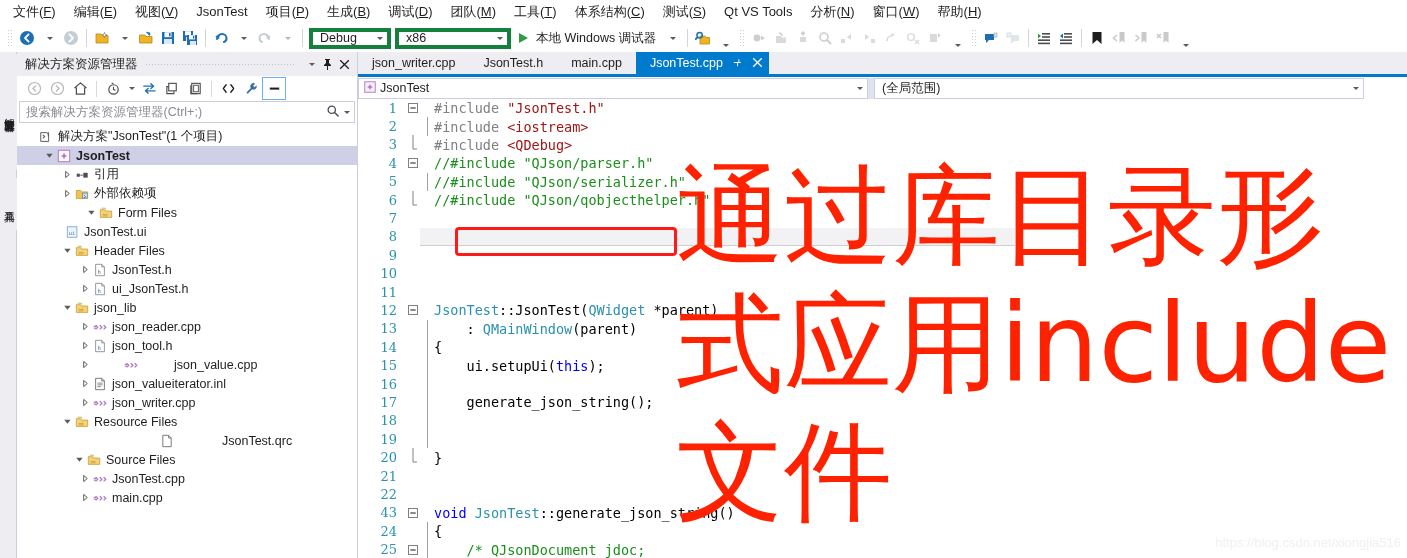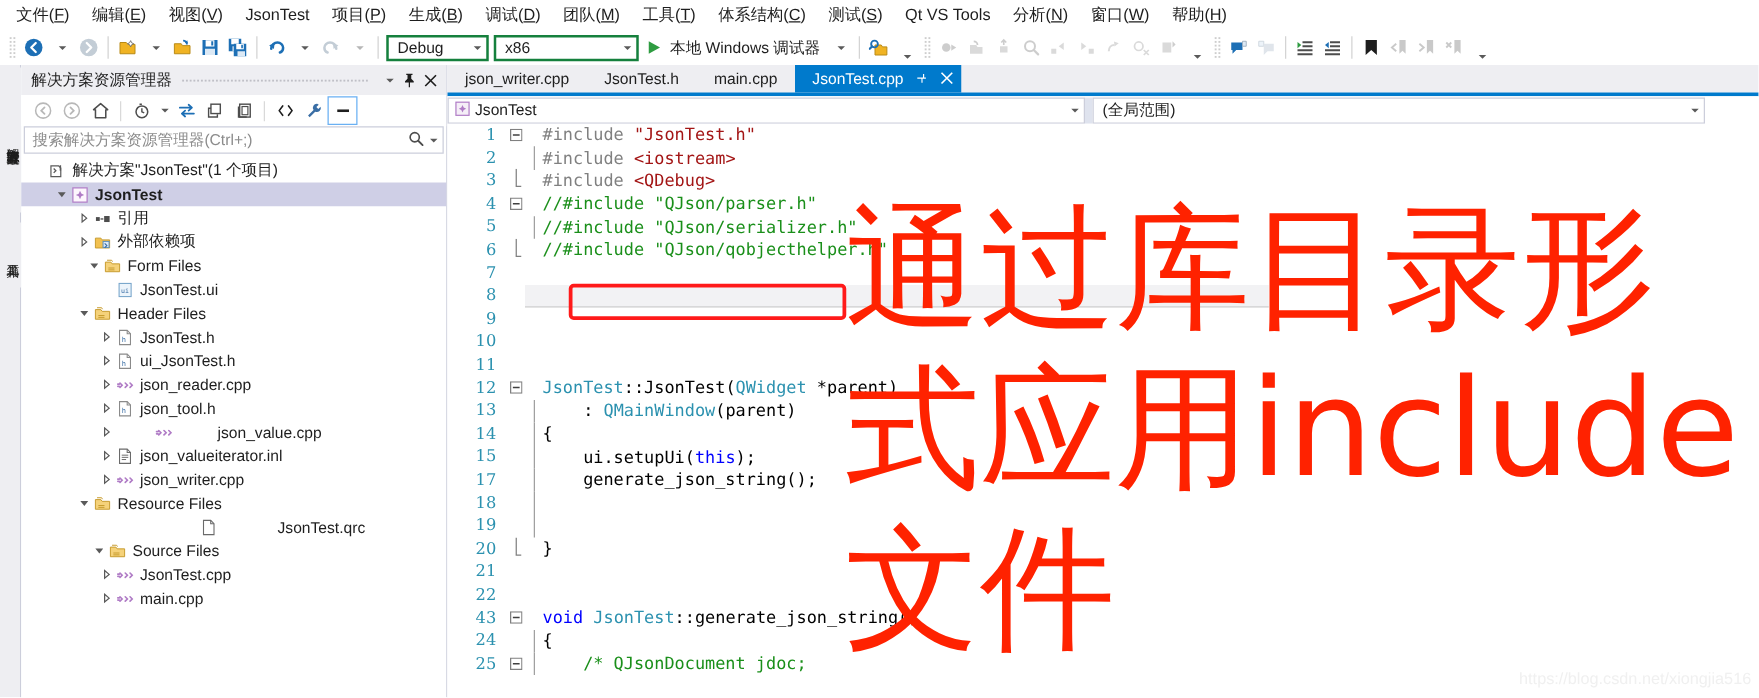--- a/index.html
+++ b/index.html
@@ -53,21 +53,21 @@
   .tb-btn svg { display: block; }
   .caret {
     width: 0; height: 0; margin-left: 2px;
     border-left: 3.2px solid transparent;
     border-right: 3.2px solid transparent;
     border-top: 3.6px solid #5a5a5a;
   }
   .caret.dim { border-top-color: #b6b6b6; }
   .caret.low { align-self: flex-end; margin-bottom: 2px; }
   .combo {
-    height: 21px; border: 2px solid #15803d; background: #fff;
+    height: 21px; border: 4px solid #15803d; background: #fff;
     display: flex; align-items: center; justify-content: space-between;
     font-size: 12.5px; color: #1e1e1e; padding: 0 4px 0 7px;
     margin: 0 2px;
   }
   .combo .cv { line-height: 19px; }
   .dbg-label {
     font-size: 12.5px; color: #1e1e1e; line-height: 20px;
     padding: 0 3px; white-space: nowrap;
   }
   .play-tri {
@@ -646,36 +646,36 @@
           </span>
           <span class="ticon">
             <svg width="14" height="14" viewBox="0 0 16 16">
               <path d="M1.5 4h5l1.2 1.6H14.5V13h-13z" fill="#f2c150" stroke="#c79b2f" stroke-width=".9"></path>
               <rect x="8.5" y="7" width="5.5" height="5.5" fill="#dce9f5" stroke="#5a8fc0" stroke-width=".9"></rect>
               <path d="M10 8.8l2 2-2 2" stroke="#3a6ea5" stroke-width="1" fill="none"></path>
             </svg>
           </span>
           <span class="tlabel">外部依赖项</span>
         </div>
-        <div class="trow" style="padding-left: 52px;">
+        <div class="trow" style="padding-left: 68px;">
           <span class="tw">
             <svg width="9" height="9" viewBox="0 0 10 10">
               <path d="M1.4 3h7L5 7.6z" fill="#5a5a5a"></path>
             </svg>
           </span>
           <span class="ticon">
             <svg width="14" height="14" viewBox="0 0 16 16">
               <path d="M1.5 4.2h5l1.2 1.6H14.5V13h-13z" fill="#f5d27a" stroke="#c79b2f" stroke-width=".9"></path>
               <path d="M3 2.5h4.2l.8 1.3" fill="none" stroke="#c79b2f" stroke-width=".9"></path>
               <path d="M4.2 9.6h5.6M4.2 11.3h5.6" stroke="#c79b2f" stroke-width=".9"></path>
             </svg>
           </span>
           <span class="tlabel">Form Files</span>
         </div>
-        <div class="trow" style="padding-left: 62px;">
+        <div class="trow" style="padding-left: 34px;">
           <span class="tw"></span>
           <span class="ticon">
             <svg width="14" height="14" viewBox="0 0 16 16">
               <rect x="2.6" y="2" width="11" height="12" fill="#ecf4fb" stroke="#7aa7cc" stroke-width="1"></rect>
               <text x="8" y="11" font-size="6" fill="#3a6ea5" text-anchor="middle" font-family="monospace">ui</text>
             </svg>
           </span>
           <span class="tlabel">JsonTest.ui</span>
         </div>
         <div class="trow" style="padding-left: 44px;">
@@ -715,20 +715,35 @@
             </svg>
           </span>
           <span class="ticon">
             <svg width="14" height="14" viewBox="0 0 16 16">
               <path d="M3 1.5h7l3 3V14.5H3z" fill="#fff" stroke="#8a8a8a" stroke-width="1"></path>
               <path d="M10 1.5v3h3" fill="none" stroke="#8a8a8a" stroke-width="1"></path>
               <text x="7" y="12" font-size="6.4" fill="#3a6ea5" text-anchor="middle" font-family="monospace">h</text>
             </svg>
           </span>
           <span class="tlabel">ui_JsonTest.h</span>
+        </div>
+        <div class="trow" style="padding-left: 44px;">
+          <span class="tw">
+            <svg width="9" height="9" viewBox="0 0 10 10">
+              <path d="M1.4 3h7L5 7.6z" fill="#5a5a5a"></path>
+            </svg>
+          </span>
+          <span class="ticon">
+            <svg width="14" height="14" viewBox="0 0 16 16">
+              <path d="M1.5 4.2h5l1.2 1.6H14.5V13h-13z" fill="#f5d27a" stroke="#c79b2f" stroke-width=".9"></path>
+              <path d="M3 2.5h4.2l.8 1.3" fill="none" stroke="#c79b2f" stroke-width=".9"></path>
+              <path d="M4.2 9.6h5.6M4.2 11.3h5.6" stroke="#c79b2f" stroke-width=".9"></path>
+            </svg>
+          </span>
+          <span class="tlabel">json_lib</span>
         </div>
         <div class="trow" style="padding-left: 62px;">
           <span class="tw">
             <svg width="9" height="9" viewBox="0 0 10 10">
               <path d="M3 1.6L7 5 3 8.4z" fill="none" stroke="#5a5a5a" stroke-width="1.1"></path>
             </svg>
           </span>
           <span class="ticon">
             <svg width="14" height="14" viewBox="0 0 16 16">
               <path d="M3.4 6.2l2 2-2 2M1.4 7.2h1.4M1.4 9.2h1.4" stroke="#b07cc6" stroke-width="1.5" fill="none" stroke-linecap="round"></path>
@@ -929,20 +944,21 @@
         <div class="cline"><span class="lnum">9</span><span class="fold"></span><span class="guide"></span><span class="ctext"></span></div>
         <div class="cline"><span class="lnum">10</span><span class="fold"></span><span class="guide"></span><span class="ctext"></span></div>
         <div class="cline"><span class="lnum">11</span><span class="fold"></span><span class="guide"></span><span class="ctext"></span></div>
         <div class="cline"><span class="lnum">12</span><span class="fold"><svg width="10" height="10" viewBox="0 0 10 10">
               <rect x=".5" y=".5" width="9" height="9" fill="#fff" stroke="#808080"></rect>
               <rect x="2.3" y="4.4" width="5.4" height="1.2" fill="#404040"></rect>
             </svg></span><span class="guide"></span><span class="ctext"><span class="k-typ">JsonTest</span><span class="k-pln">::JsonTest(</span><span class="k-typ">QWidget</span><span class="k-pln"> *parent)</span></span></div>
         <div class="cline"><span class="lnum">13</span><span class="fold"></span><span class="guide"><i></i></span><span class="ctext"><span class="k-pln">    : </span><span class="k-typ">QMainWindow</span><span class="k-pln">(parent)</span></span></div>
         <div class="cline"><span class="lnum">14</span><span class="fold"></span><span class="guide"><i></i></span><span class="ctext"><span class="k-pln">{</span></span></div>
         <div class="cline"><span class="lnum">15</span><span class="fold"></span><span class="guide"><i></i></span><span class="ctext"><span class="k-pln">    ui.setupUi(</span><span class="k-kw">this</span><span class="k-pln">);</span></span></div>
+        <div class="cline"><span class="lnum">16</span><span class="fold"></span><span class="guide"><i></i></span><span class="ctext"></span></div>
         <div class="cline"><span class="lnum">17</span><span class="fold"></span><span class="guide"><i></i></span><span class="ctext"><span class="k-pln">    generate_json_string();</span></span></div>
         <div class="cline"><span class="lnum">18</span><span class="fold"></span><span class="guide"><i></i></span><span class="ctext"></span></div>
         <div class="cline"><span class="lnum">19</span><span class="fold"></span><span class="guide"><i></i></span><span class="ctext"></span></div>
         <div class="cline"><span class="lnum">20</span><span class="fold"><svg width="10" height="19" viewBox="0 0 10 19">
               <path d="M5 0v14h4" stroke="#808080" stroke-width="1" fill="none"></path>
             </svg></span><span class="guide"></span><span class="ctext"><span class="k-pln">}</span></span></div>
         <div class="cline"><span class="lnum">21</span><span class="fold"></span><span class="guide"></span><span class="ctext"></span></div>
         <div class="cline"><span class="lnum">22</span><span class="fold"></span><span class="guide"></span><span class="ctext"></span></div>
         <div class="cline"><span class="lnum">43</span><span class="fold"><svg width="10" height="10" viewBox="0 0 10 10">
               <rect x=".5" y=".5" width="9" height="9" fill="#fff" stroke="#808080"></rect>

